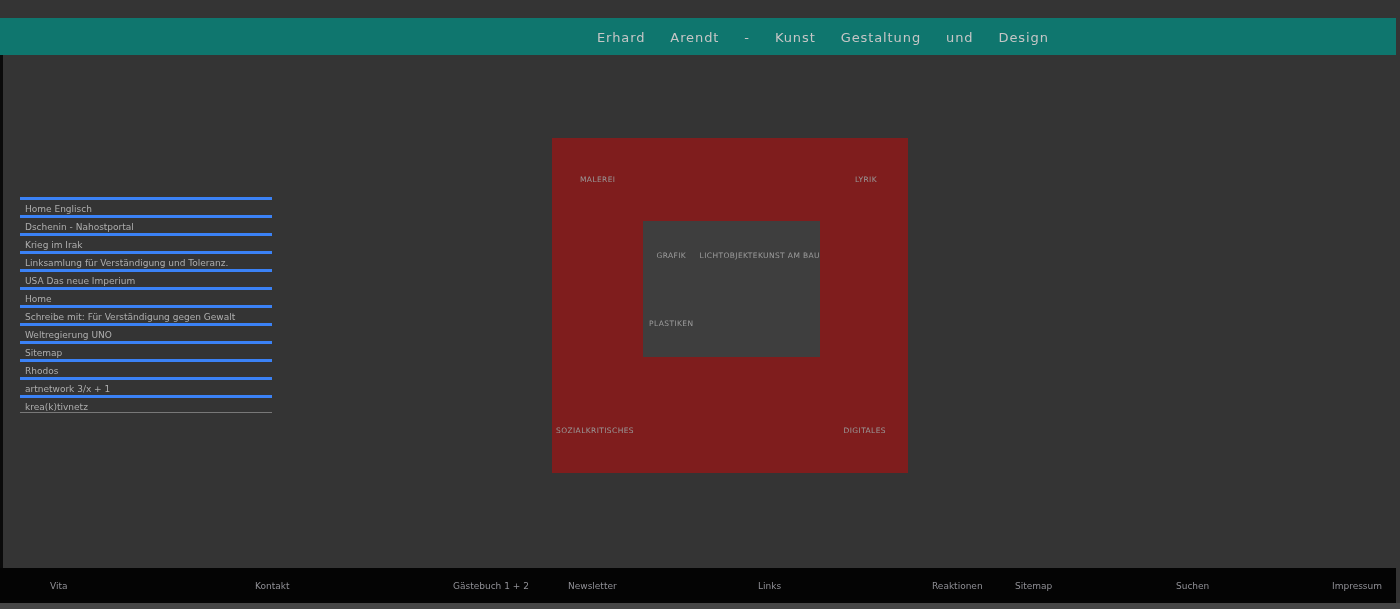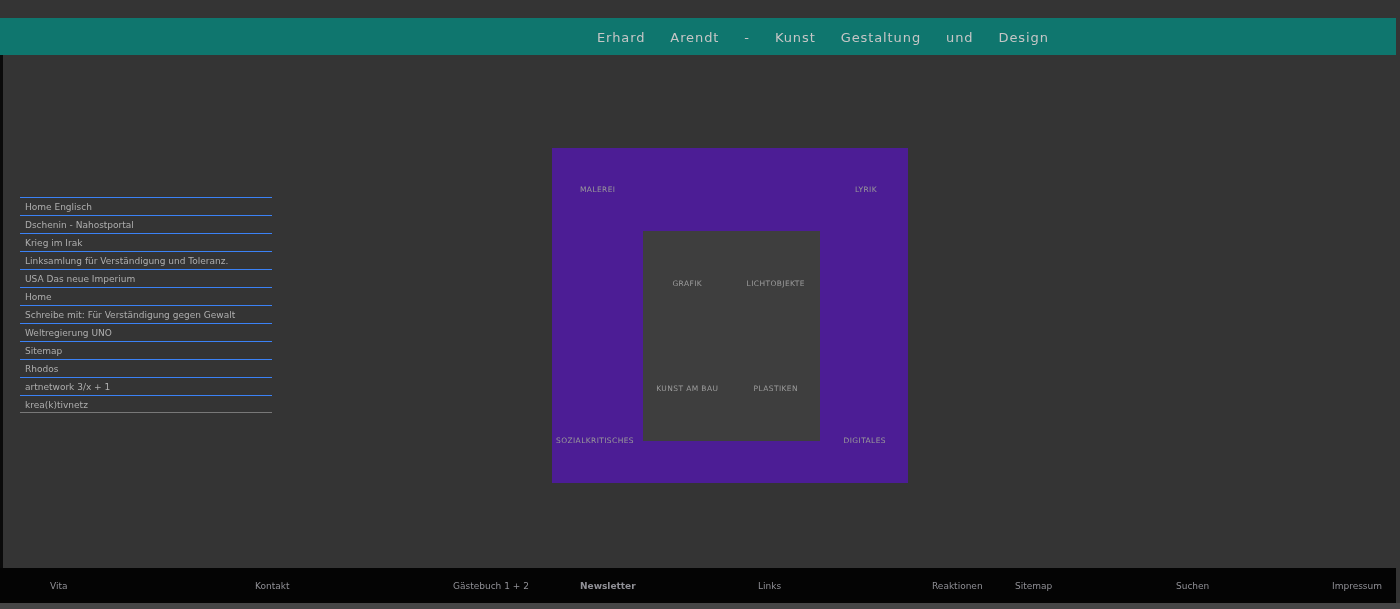--- a/index.html
+++ b/index.html
@@ -26,64 +26,64 @@
   .left-edge {
     position:absolute; left:0; top:55px; width:3px; height:513px; background:#0a0a0a;
   }
 
   
   .sidebar {
     position:absolute; left:20px; top:197px; width:252px;
   }
   .sidebar-item {
     display:block; height:18px; line-height:18px;
-    border-top:1px solid #3b82f6;
+    border-top:3px solid #3b82f6;
     padding-left:5px;
     font-size:9px; color:#aeaeae; text-decoration:none;
     white-space:nowrap; cursor:pointer;
   }
   .sidebar-item:last-child { border-bottom:1px solid #787878; }
 
   
   .center-box {
-    position:absolute; left:552px; top:148px; width:356px; height:335px;
-    background:#4c1d95;
+    position:absolute; left:552px; top:138px; width:356px; height:335px;
+    background:#7f1d1d;
   }
   .corner-label, .inner-label {
     font-size:7.5px; letter-spacing:0.4px; color:#9a9a9a;
     text-decoration:none; white-space:nowrap; cursor:pointer;
   }
   .corner-label { position:absolute; }
   .pos-tl { left:28px;  top:37px; }
   .pos-tr { right:31px; top:37px; }
   .pos-bl { left:4px;   top:288px; }
   .pos-br { right:22px; top:288px; }
 
   .inner-box {
-    position:absolute; left:91px; top:83px; width:177px; height:210px;
+    position:absolute; left:91px; top:83px; width:177px; height:136px;
     background:#3e3e3e;
-    display:grid; grid-template-columns:1fr 1fr; grid-template-rows:1fr 1fr;
+    display:grid; grid-template-columns:1fr 1fr 1fr; grid-template-rows:1fr 1fr;
     place-items:center;
   }
   .inner-label { color:#9c9c9c; }
 
   
   .footer-bar {
     position:absolute; left:0; top:568px; width:1396px; height:35px;
     background:#040404;
   }
   .footer-item {
     position:absolute; top:50%; transform:translateY(-50%);
     font-size:9px; color:#909096; text-decoration:none;
     white-space:nowrap; cursor:pointer;
   }
   .fi-0 { left:50px;text-align:center; }
   .fi-1 { left:255px; }
   .fi-2 { left:453px; }
-  .fi-3 { left:580px;font-weight:bold; }
+  .fi-3 { left:568px; }
   .fi-4 { left:758px; }
   .fi-5 { left:932px;text-align:center; }
   .fi-6 { left:1015px; }
   .fi-7 { left:1176px; }
   .fi-8 { left:1332px; }
 
   
   .bottom-strip {
     position:absolute; left:0; top:603px; width:1400px; height:6px;
     background:#464646;

